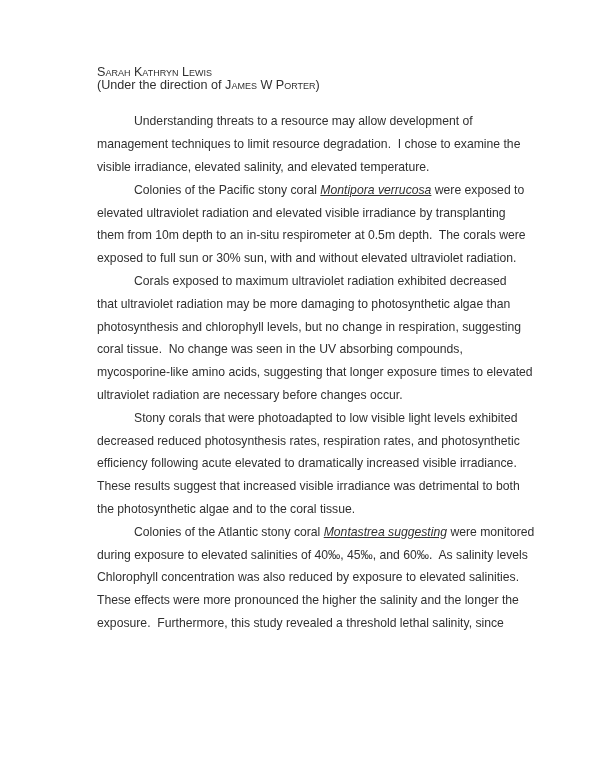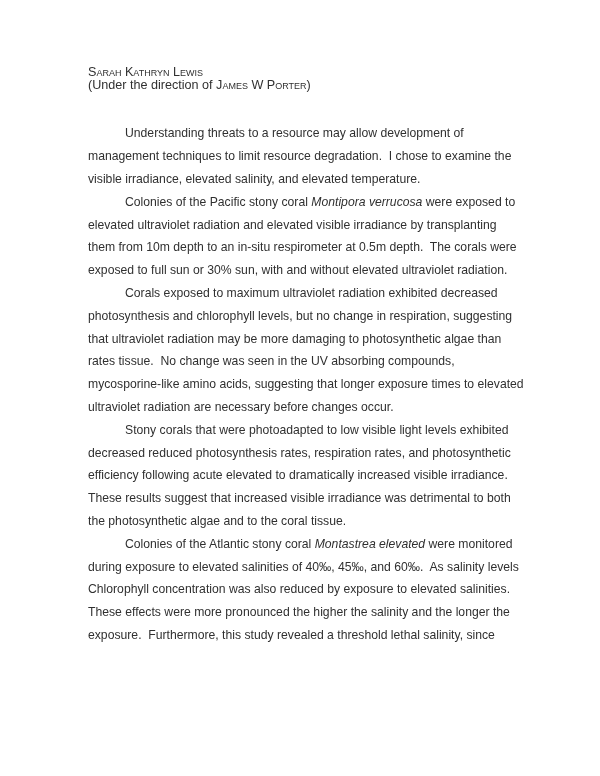--- a/index.html
+++ b/index.html
@@ -7,36 +7,36 @@
     width: 600px;
     height: 776px;
     background: #ffffff;
     font-family: "Liberation Sans", sans-serif;
     color: #303030;
     position: relative;
     overflow: hidden;
   }
   .content {
     position: absolute;
-    left: 88px;
+    left: 97px;
     top: 66px;
     width: 450px;
   }
   .doc-header {
     font-size: 12.6px;
   }
   .hline {
     display: block;
     line-height: 13.2px;
     white-space: pre;
   }
   .sc { font-variant: small-caps; }
-  .it { font-style: italic; }
+  .it { font-style: italic; text-decoration: underline; }
   .body-text {
-    margin-top: 30px;
+    margin-top: 18px;
     font-size: 12.2px;
   }
   .para { margin: 0; }
   .line {
     display: block;
     height: 22.8px;
     line-height: 22.8px;
     white-space: pre;
   }
   .para .line:first-child { padding-left: 37px; }
@@ -56,34 +56,34 @@
         <span class="line"><span>visible irradiance, elevated salinity, and elevated temperature.</span></span>
       </div>
       <div class="para">
         <span class="line"><span>Colonies of the Pacific stony coral </span><span class="it">Montipora verrucosa</span><span> were exposed to</span></span>
         <span class="line"><span>elevated ultraviolet radiation and elevated visible irradiance by transplanting</span></span>
         <span class="line"><span>them from 10m depth to an in-situ respirometer at 0.5m depth.  The corals were</span></span>
         <span class="line"><span>exposed to full sun or 30% sun, with and without elevated ultraviolet radiation.</span></span>
       </div>
       <div class="para">
         <span class="line"><span>Corals exposed to maximum ultraviolet radiation exhibited decreased</span></span>
+        <span class="line"><span>that ultraviolet radiation may be more damaging to photosynthetic algae than</span></span>
         <span class="line"><span>photosynthesis and chlorophyll levels, but no change in respiration, suggesting</span></span>
-        <span class="line"><span>that ultraviolet radiation may be more damaging to photosynthetic algae than</span></span>
-        <span class="line"><span>rates tissue.  No change was seen in the UV absorbing compounds,</span></span>
+        <span class="line"><span>coral tissue.  No change was seen in the UV absorbing compounds,</span></span>
         <span class="line"><span>mycosporine-like amino acids, suggesting that longer exposure times to elevated</span></span>
         <span class="line"><span>ultraviolet radiation are necessary before changes occur.</span></span>
       </div>
       <div class="para">
         <span class="line"><span>Stony corals that were photoadapted to low visible light levels exhibited</span></span>
         <span class="line"><span>decreased reduced photosynthesis rates, respiration rates, and photosynthetic</span></span>
         <span class="line"><span>efficiency following acute elevated to dramatically increased visible irradiance.</span></span>
         <span class="line"><span>These results suggest that increased visible irradiance was detrimental to both</span></span>
         <span class="line"><span>the photosynthetic algae and to the coral tissue.</span></span>
       </div>
       <div class="para">
-        <span class="line"><span>Colonies of the Atlantic stony coral </span><span class="it">Montastrea elevated</span><span> were monitored</span></span>
+        <span class="line"><span>Colonies of the Atlantic stony coral </span><span class="it">Montastrea suggesting</span><span> were monitored</span></span>
         <span class="line"><span>during exposure to elevated salinities of 40‰, 45‰, and 60‰.  As salinity levels</span></span>
         <span class="line"><span>Chlorophyll concentration was also reduced by exposure to elevated salinities.</span></span>
         <span class="line"><span>These effects were more pronounced the higher the salinity and the longer the</span></span>
         <span class="line"><span>exposure.  Furthermore, this study revealed a threshold lethal salinity, since</span></span>
       </div>
     </div>
 </div>
 
 </body></html>

